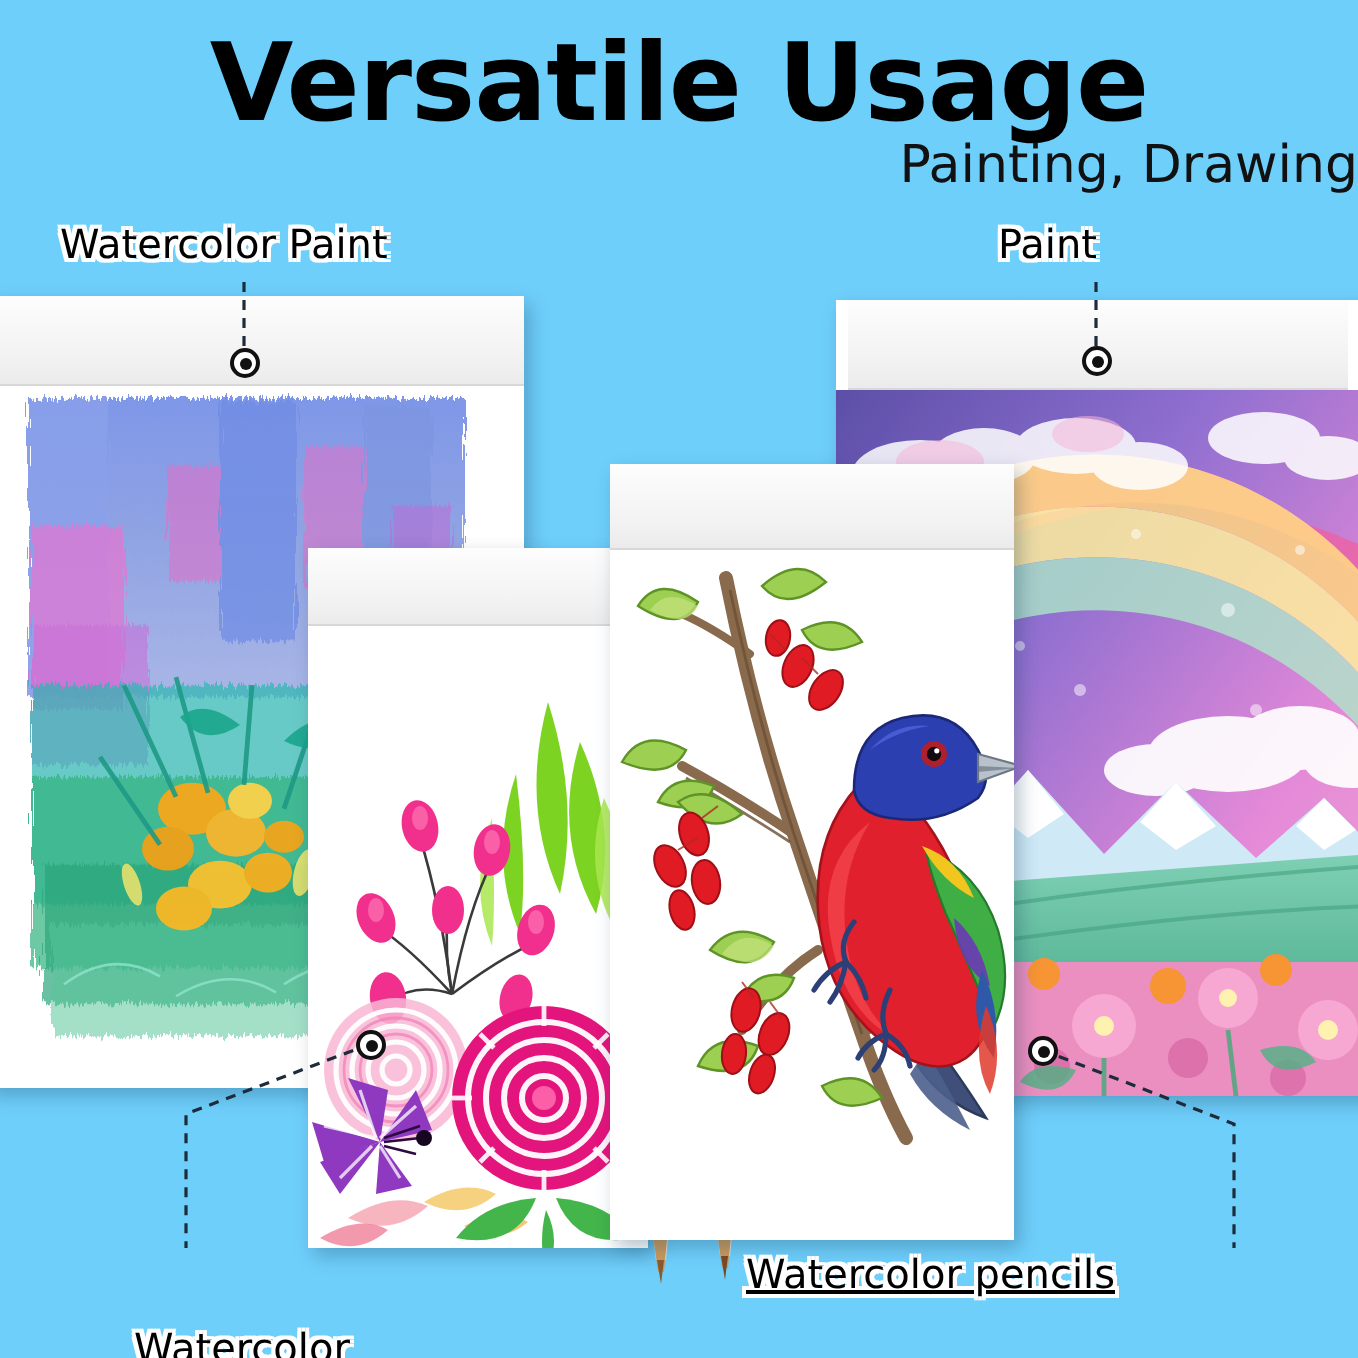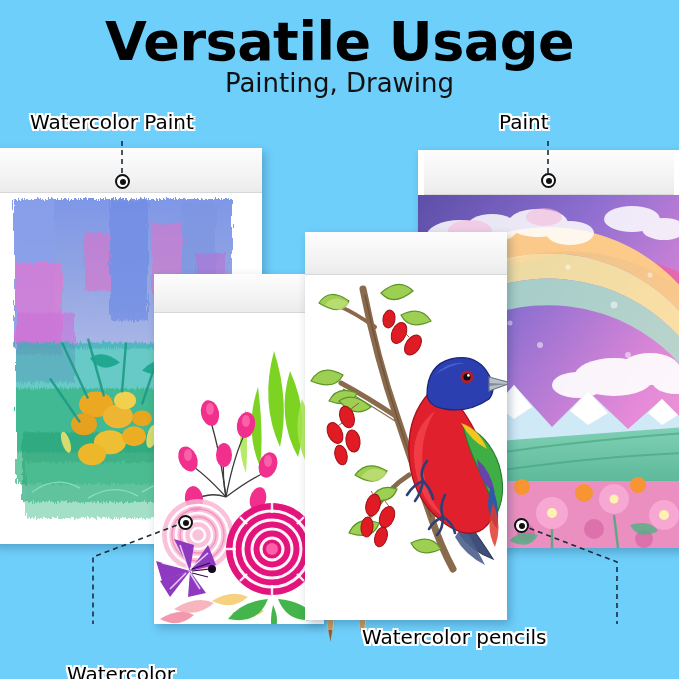--- a/index.html
+++ b/index.html
@@ -18,21 +18,21 @@
     text-align:center;
     font-family:"DejaVu Sans", sans-serif;
     font-weight:bold;
     font-size:54px;
     letter-spacing:-0.5px;
     color:#000;
     line-height:1.05;
   }
   .subtitle{
     position:absolute;left:0;right:0;top:68px;
-    text-align:center;
+    text-align:right;
     font-size:26px;
     color:#111;
     font-weight:400;
   }
 
   
   .callout{
     position:absolute;
     font-size:20px;
     color:#000;
@@ -493,15 +493,15 @@
   <div class="dot" style="left:541px;top:173px;"></div>
   <div class="dot" style="left:178px;top:515px;"></div>
   <div class="dot" style="left:514px;top:518px;"></div>
 
   <div class="title">Versatile Usage</div>
   <div class="subtitle">Painting, Drawing</div>
 
   <div class="callout" style="left:30px;top:110px;">Watercolor Paint</div>
   <div class="callout" style="left:499px;top:110px;">Paint</div>
   <div class="callout" style="left:31px;top:662px;margin-left:36px;">Watercolor</div>
-  <div class="callout" style="left:362px;top:625px;">Watercolor pencils</div>
+  <div class="callout" style="left:373px;top:625px;text-decoration:underline;">Watercolor pencils</div>
 
 </div>
 
 </body></html>

